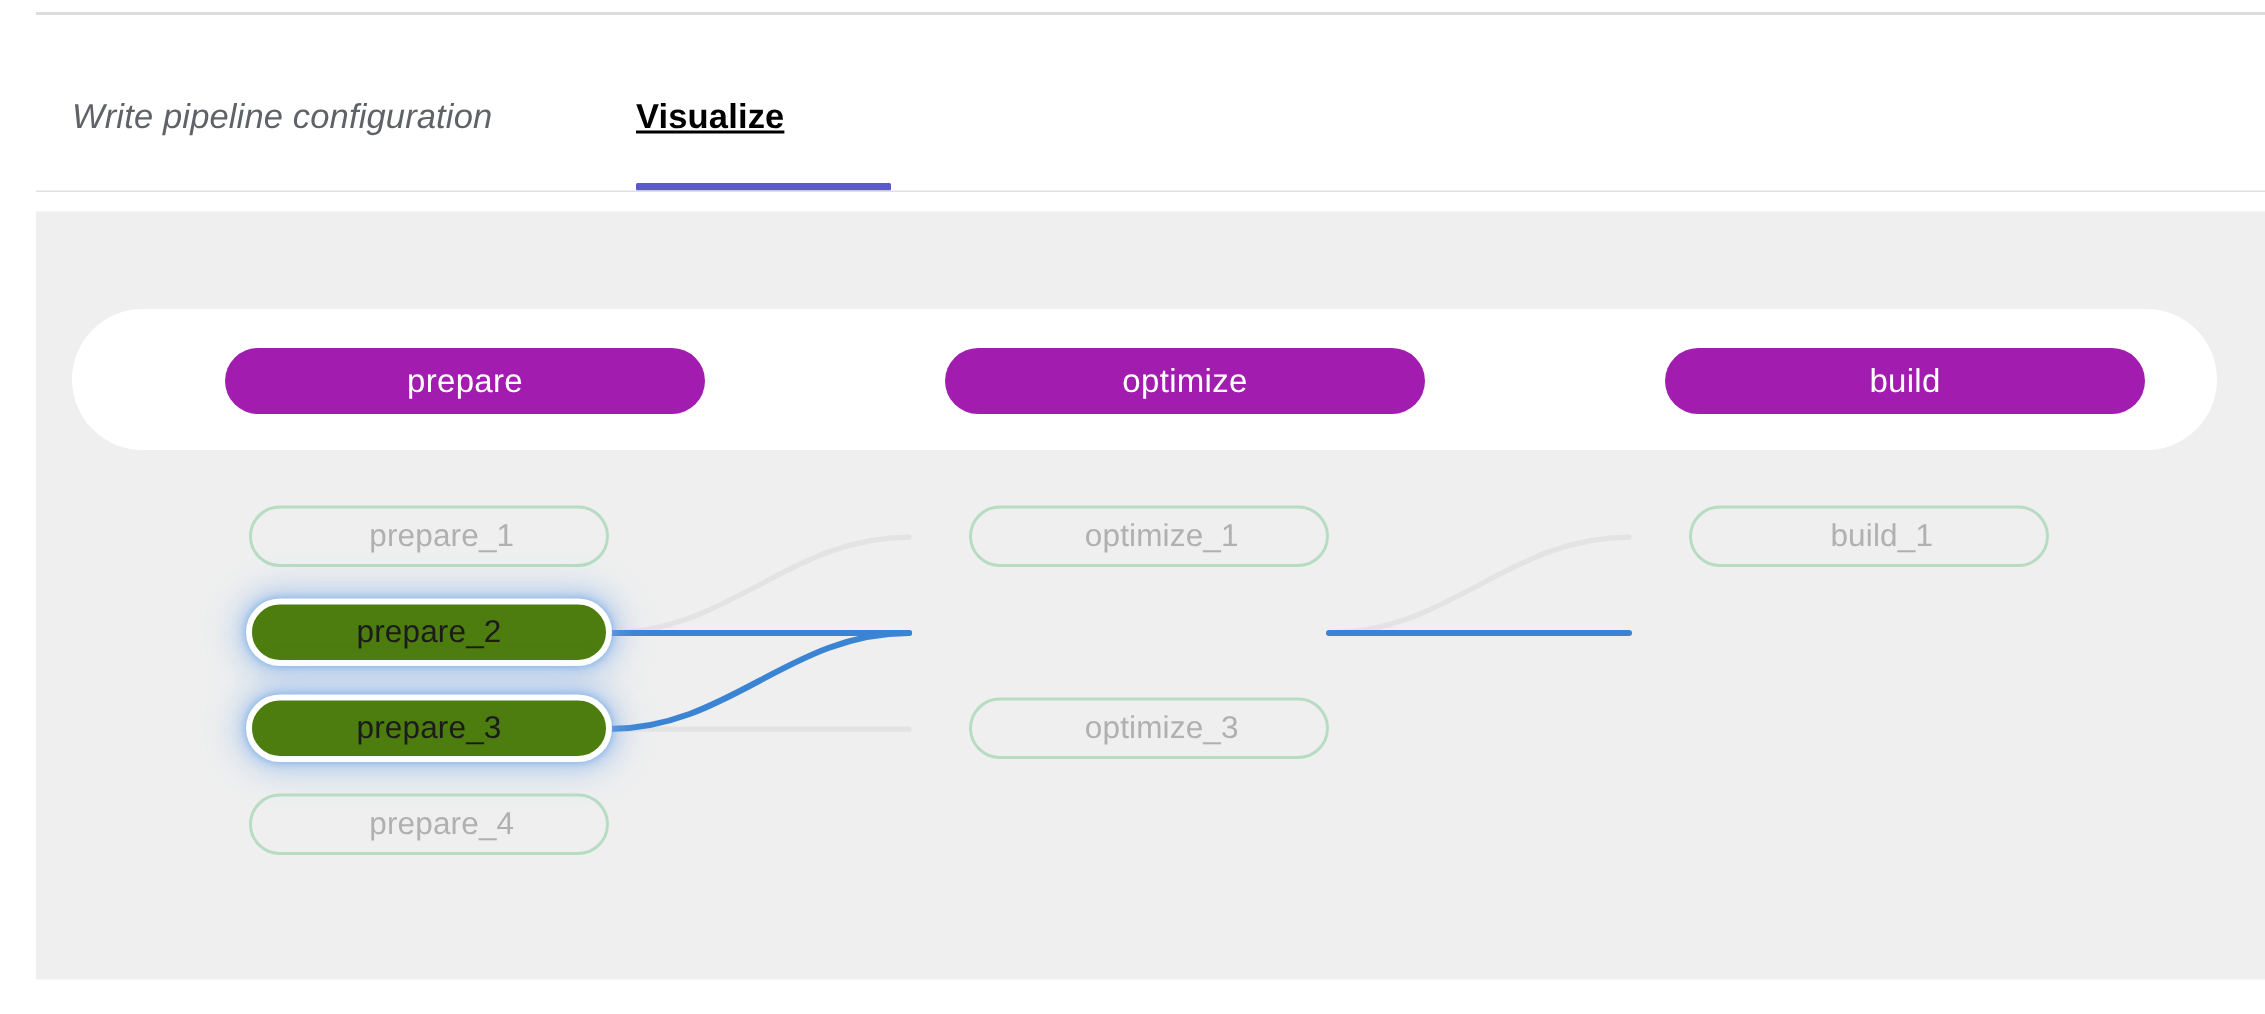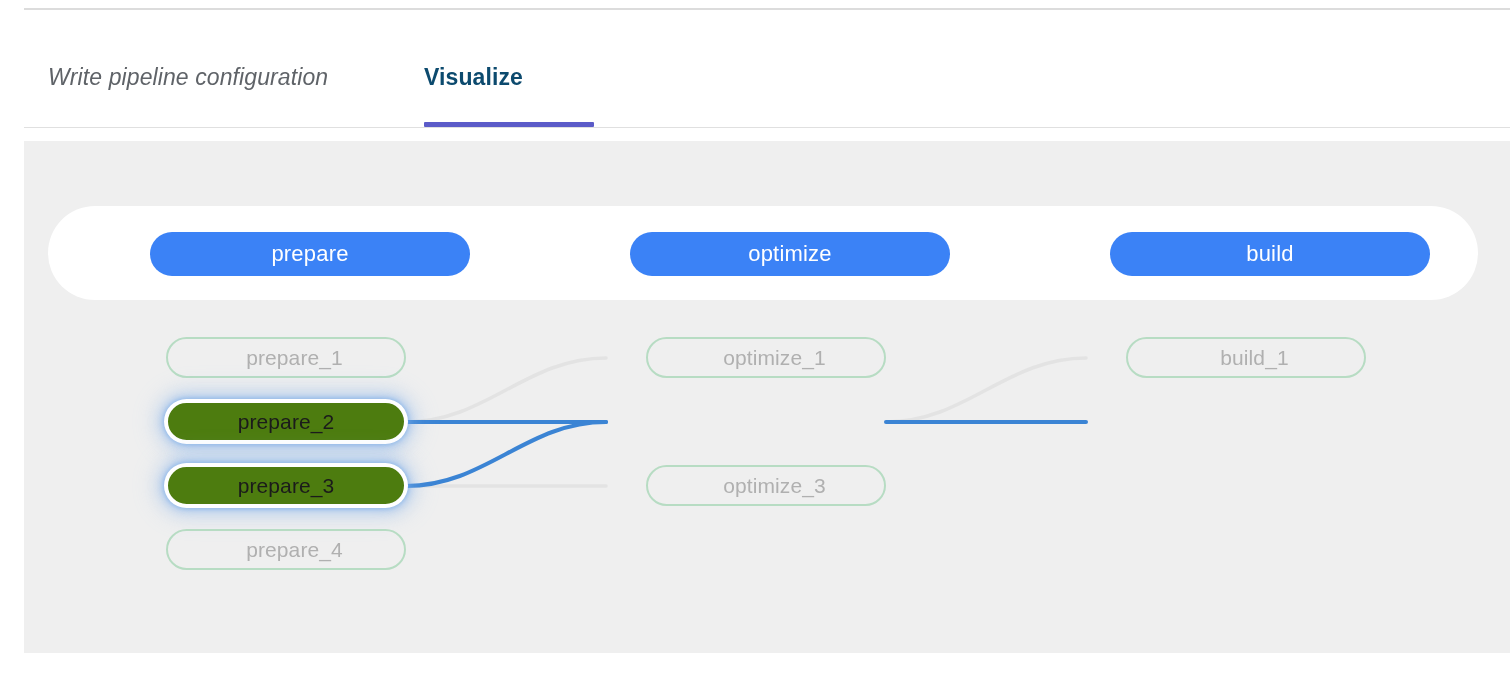--- a/index.html
+++ b/index.html
@@ -50,21 +50,21 @@
     white-space: nowrap;
   }
   .tab-label {
     font-size: 23px;
     line-height: 28px;
     letter-spacing: .1px;
   }
   .tab-inactive { left: 24px; font-style: italic; }
   .tab-inactive .tab-label { color: #5f6368; font-weight: 400; }
   .tab-active { left: 400px; }
-  .tab-active .tab-label { color: #0c4a6e; font-weight: 700; }
+  .tab-active .tab-label { color: #000000; font-weight: 700; text-decoration: underline; }
   .tab-underline {
     position: absolute;
     left: 400px;
     bottom: 1px;
     width: 170px;
     height: 5px;
     background: #5b5bc8;
     border-radius: 1px;
   }
 
@@ -81,21 +81,21 @@
     position: absolute;
     left: 24px; top: 65px;
     width: 1430px; height: 94px;
     background: #ffffff;
     border-radius: 47px;
   }
   .stage-pill {
     position: absolute;
     top: 26px;
     width: 320px; height: 44px;
-    background: #3b82f6;
+    background: #a21caf;
     border-radius: 22px;
     display: flex;
     align-items: center;
     justify-content: center;
     cursor: pointer;
   }
   .stage-pill-label {
     color: #ffffff;
     font-size: 22px;
     font-weight: 400;

